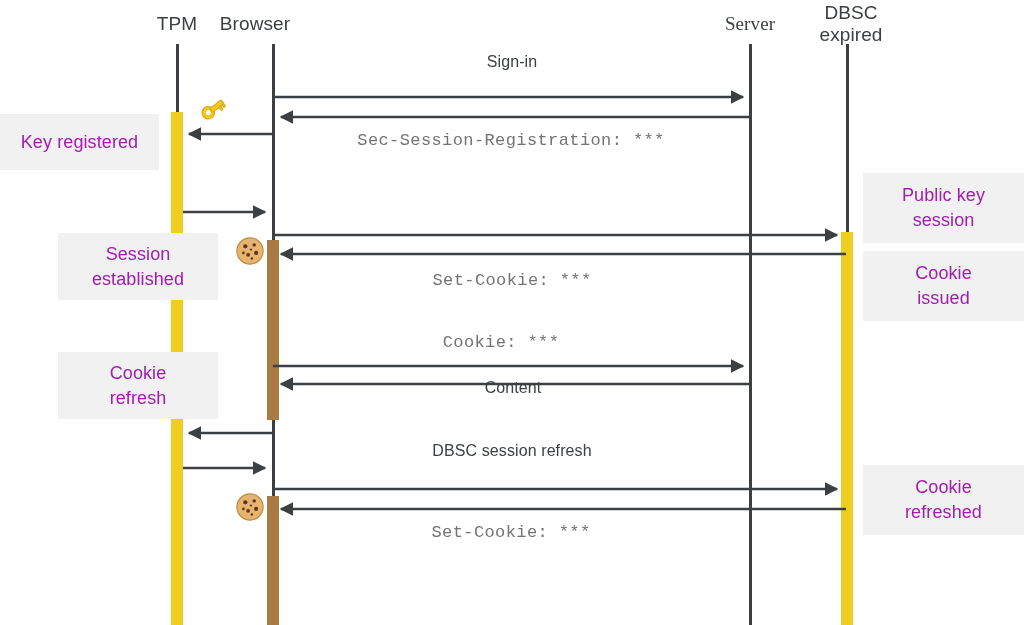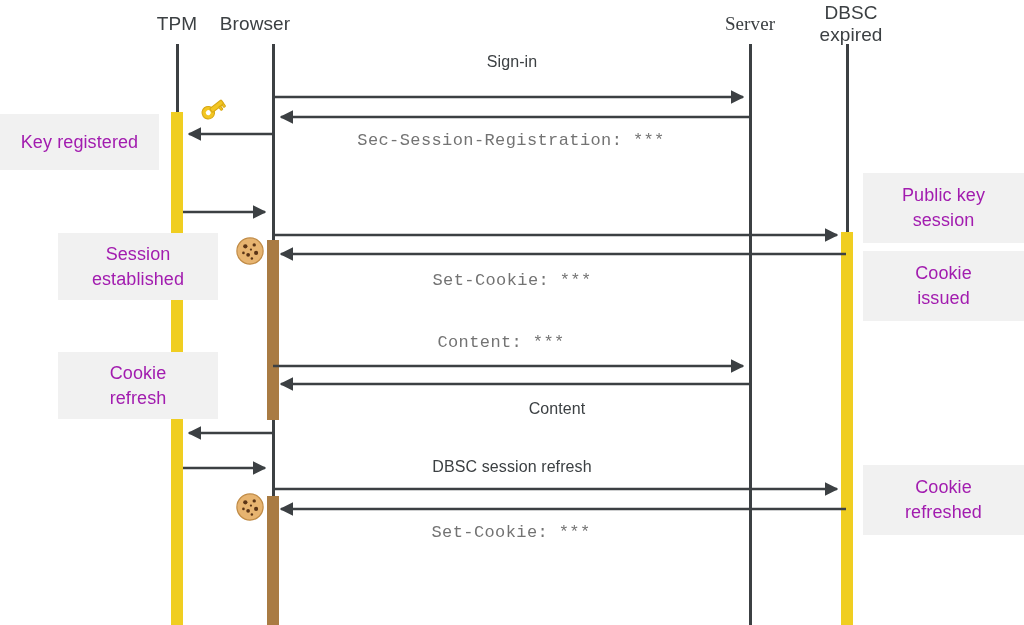--- a/index.html
+++ b/index.html
@@ -110,25 +110,25 @@
     <line x1="846" y1="509" x2="281" y2="509" stroke="#3c4043" stroke-width="2.6" marker-end="url(#ah)"></line>
   </svg>
 
   <div class="msg center" style="left:512px;top:52px;">Sign-in</div>
 
   <div class="msg code center" style="left:511px;top:131px;">Sec-Session-Registration: ***</div>
 
 
   <div class="msg code center" style="left:512px;top:271px;">Set-Cookie: ***</div>
 
-  <div class="msg code center" style="left:501px;top:333px;">Content: ***</div>
+  <div class="msg code center" style="left:501px;top:333px;">Cookie: ***</div>
 
-  <div class="msg center" style="left:513px;top:399px;margin-left:44px;">Content</div>
+  <div class="msg center" style="left:513px;top:378px;">Content</div>
 
-  <div class="msg center" style="left:512px;top:457px;">DBSC session refresh</div>
+  <div class="msg center" style="left:512px;top:441px;">DBSC session refresh</div>
 
 
   <div class="msg code center" style="left:511px;top:523px;">Set-Cookie: ***</div>
 
   <div class="note-box" style="left:0px;top:114px;width:159px;height:56px;">
     <span>Key registered</span>
   </div>
 
   <div class="note-box" style="left:58px;top:233px;width:160px;height:67px;flex-direction:column;">
     <div>Session</div>

